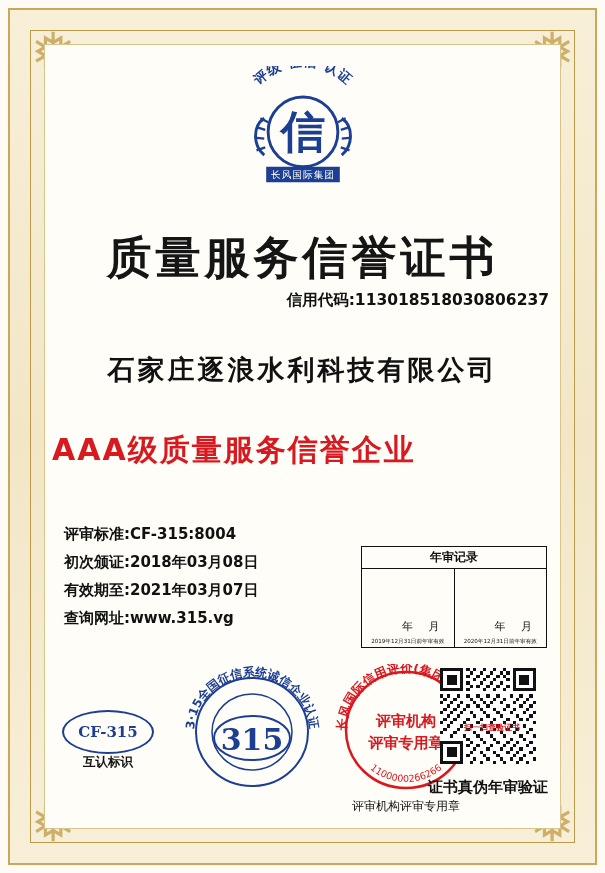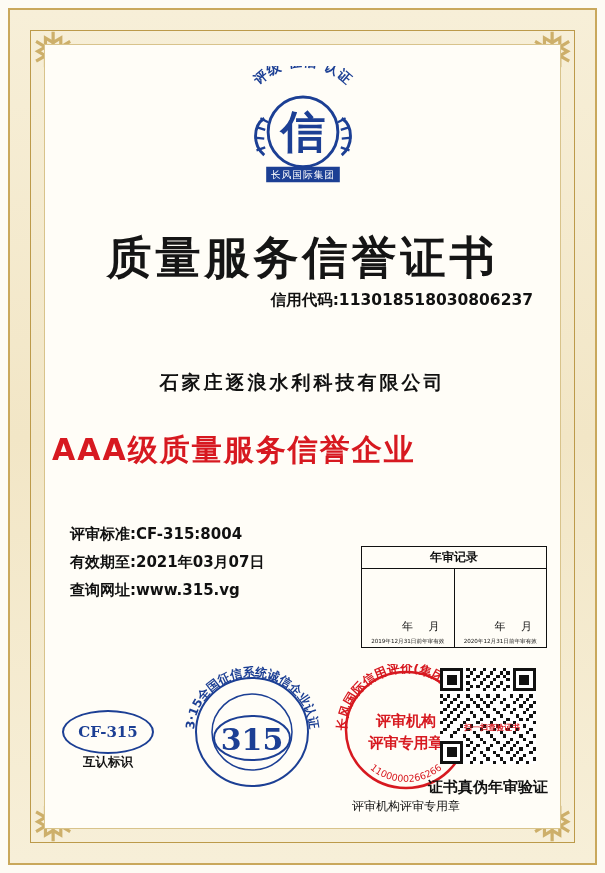--- a/index.html
+++ b/index.html
@@ -41,38 +41,38 @@
     width:200px;text-align:center;}
   .logo{width:156px;height:124px;display:block;margin:0 auto;}
 
   
   .main-title{
     position:absolute;top:176px;left:0;right:0;text-align:center;
     font-family:"DejaVu Sans", sans-serif;
     font-weight:bold;font-size:45px;letter-spacing:4px;color:#151515;
   }
   .credit-code{
-    position:absolute;top:238px;right:20px;
+    position:absolute;top:238px;right:4px;
     font-family:"DejaVu Sans", sans-serif;
     font-weight:bold;font-size:15.5px;color:#111;letter-spacing:0px;
   }
   .company{
     position:absolute;top:300px;left:0;right:0;text-align:center;
     font-family:"DejaVu Sans", sans-serif;
-    font-weight:bold;font-size:19px;letter-spacing:3px;color:#111;margin-top:18px;
+    font-weight:bold;font-size:27px;letter-spacing:3px;color:#111;
   }
   .award{
     position:absolute;top:378px;left:0;right:0;text-align:left;
     font-family:"DejaVu Sans", sans-serif;
     font-weight:bold;font-size:30px;letter-spacing:2px;color:#d71920;
   }
 
   
   .details{
-    position:absolute;left:18px;top:468px;
+    position:absolute;left:12px;top:468px;
     font-family:"DejaVu Sans", sans-serif;
     font-size:15px;color:#111;line-height:28px;font-weight:bold;
   }
   .details div{white-space:nowrap;}
 
   
   .review{
     position:absolute;right:6px;top:450px;width:186px;
   }
   .review-title{
@@ -159,20 +159,21 @@
         </svg>
       </div>
 
       <div class="main-title">质量服务信誉证书</div>
       <div class="credit-code">信用代码:113018518030806237</div>
       <div class="company">石家庄逐浪水利科技有限公司</div>
       <div class="award">AAA级质量服务信誉企业</div>
 
       <div class="details">
         <div>评审标准:CF-315:8004</div>
+        <div>初次颁证:2018年03月08日</div>
         <div>有效期至:2021年03月07日</div>
         <div>查询网址:www.315.vg</div>
       </div>
 
       <div class="review">
         <div class="review-title">年审记录</div>
         <div class="review-body">
           <div class="review-cell">
             <div class="rc-ym">年 月</div>
             <div class="rc-note">2019年12月31日前年审有效</div>

